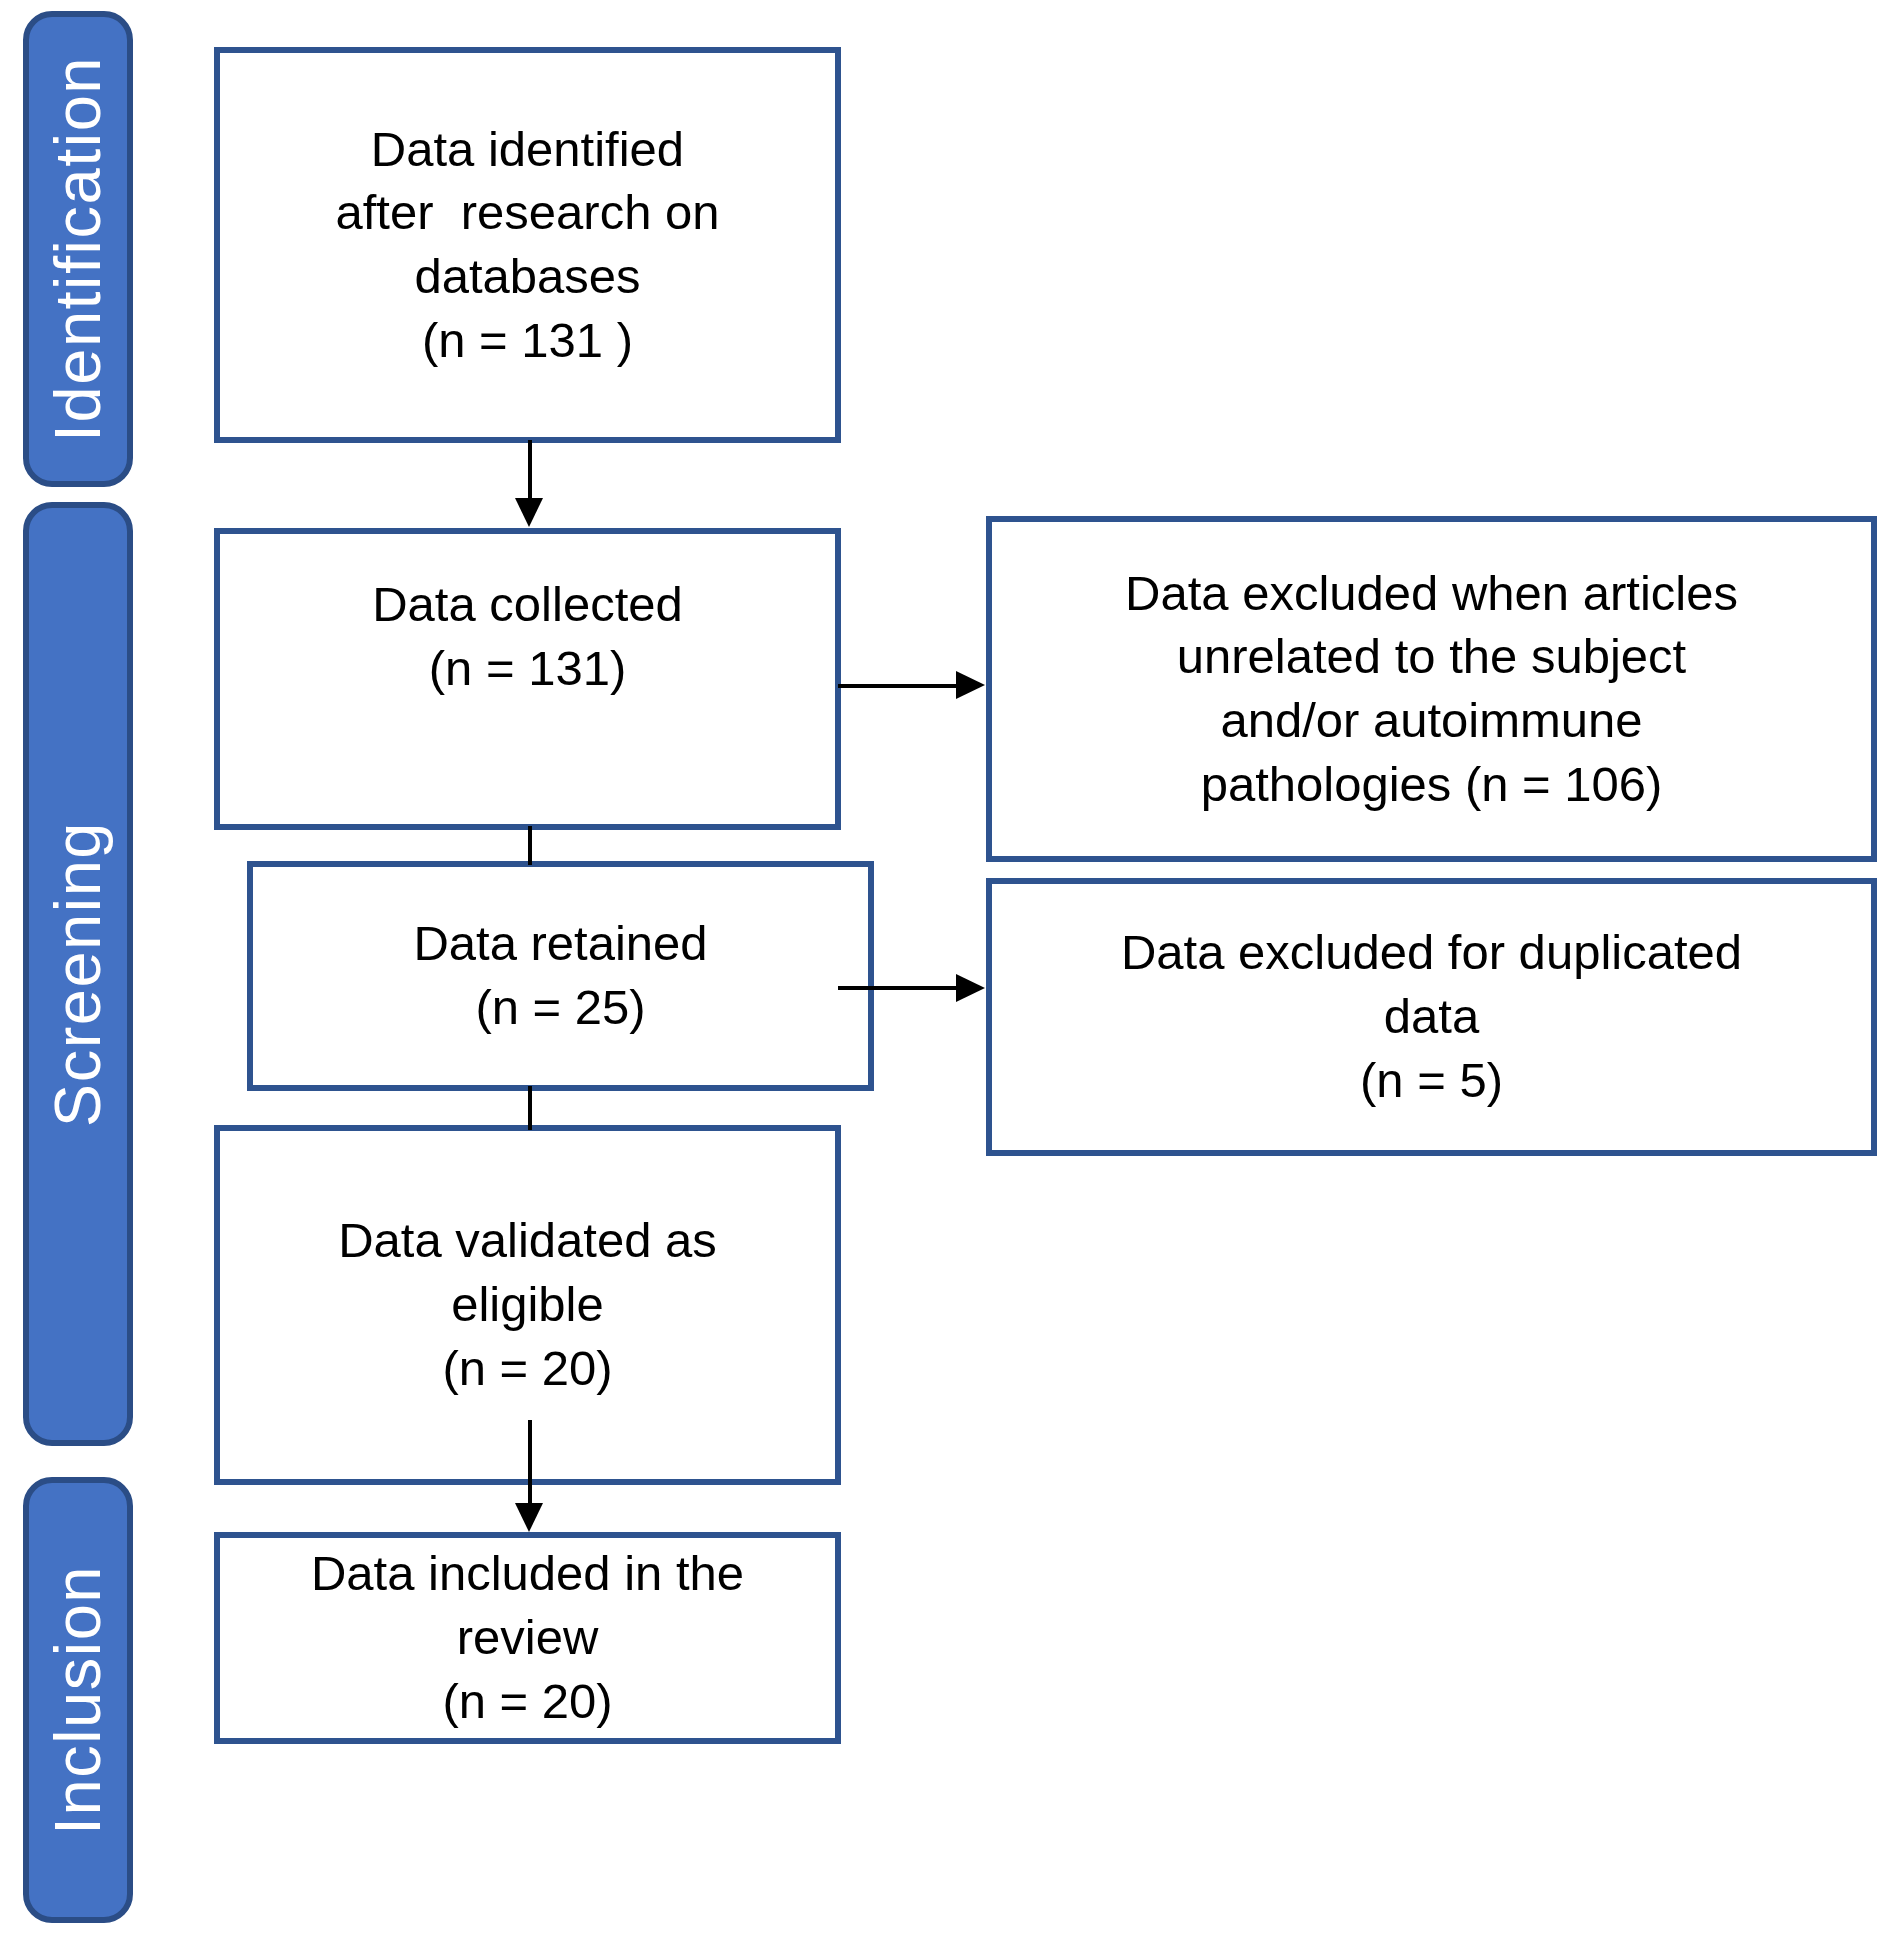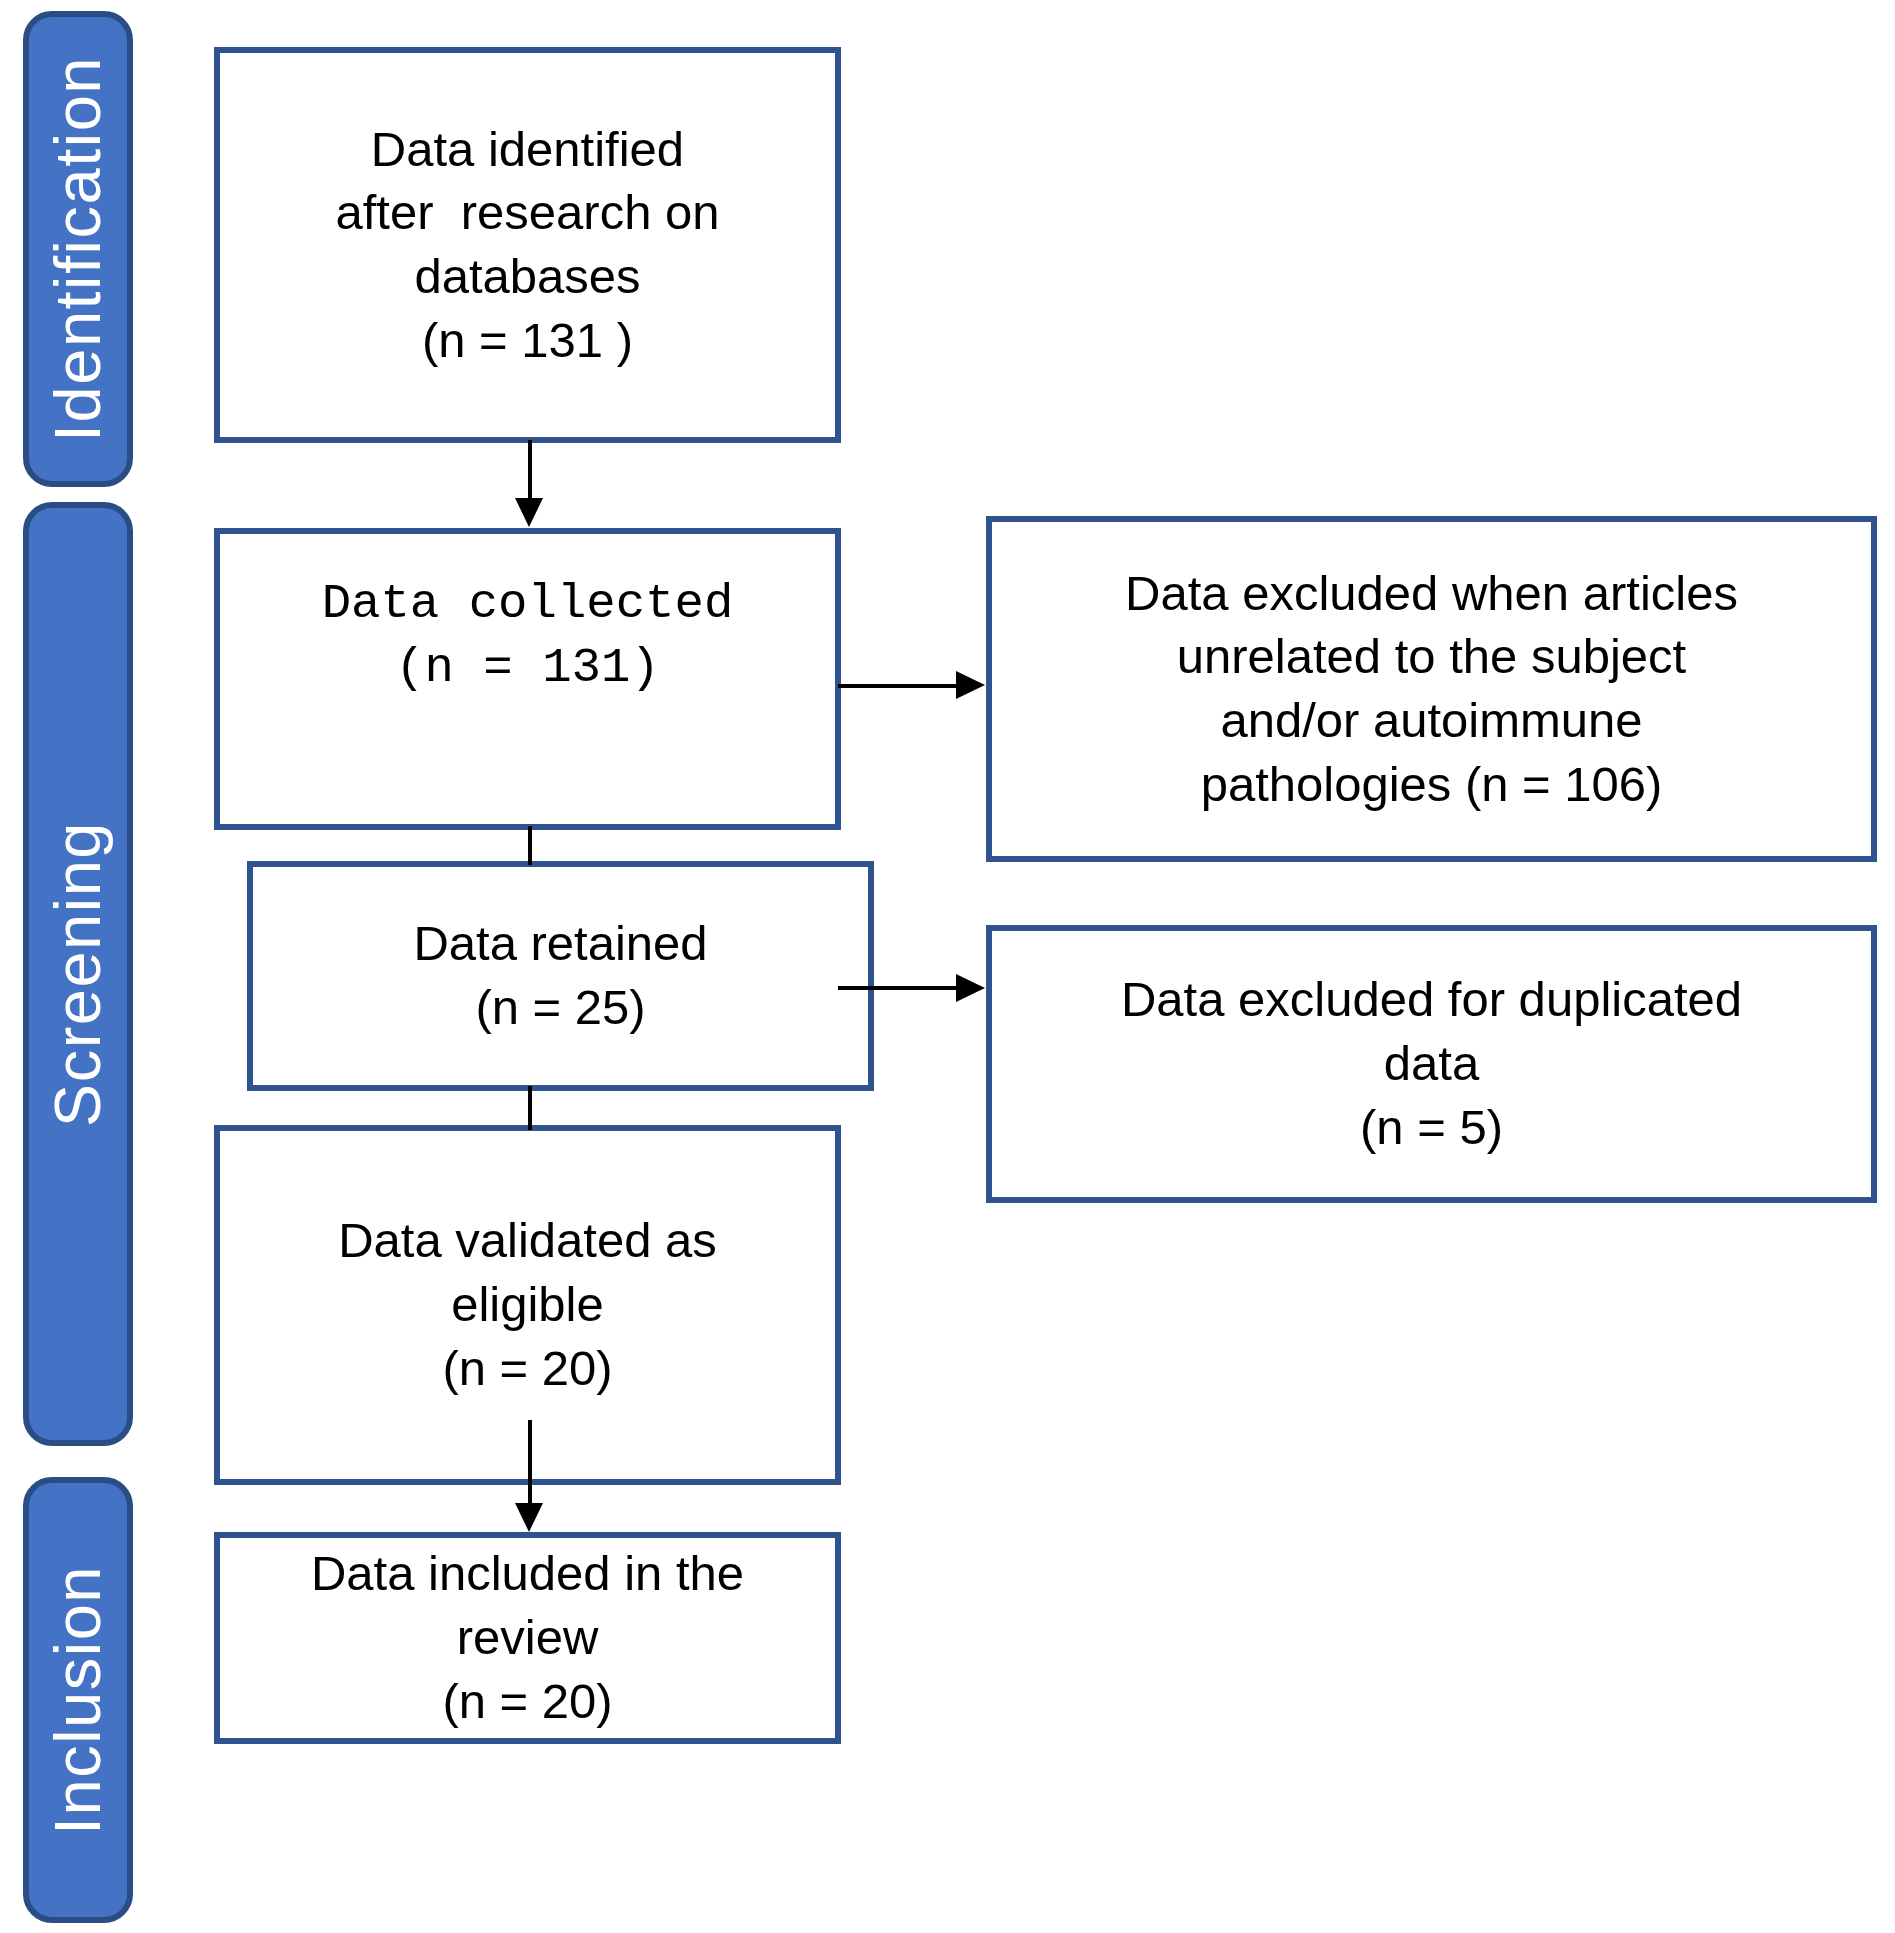--- a/index.html
+++ b/index.html
@@ -44,26 +44,26 @@
     background:var(--box-fill);
     border:6.8px solid var(--box-border);
     display:flex;align-items:center;justify-content:center;
   }
   .box--top{align-items:flex-start;padding-top:39px;}
   .box-text{
     white-space:pre-wrap;text-align:center;
     font-size:49px;line-height:1.3;color:var(--text);
   }
   .box-identified{left:214px;top:47px;width:627px;height:396px;}
-  .box-collected{left:214px;top:528px;width:627px;height:302px;font-family:Liberation Mono, monospace;}
+  .box-collected{left:214px;top:528px;width:627px;height:302px;}
   .box-retained{left:214px;top:861px;width:627px;height:230px;margin-left:33px;}
   .box-validated{left:214px;top:1125px;width:627px;height:360px;}
   .box-included{left:214px;top:1532px;width:627px;height:212px;}
   .box-excluded-unrelated{left:986px;top:516px;width:891px;height:346px;}
-  .box-excluded-duplicated{left:986px;top:878px;width:891px;height:278px;margin-top:47px;}
+  .box-excluded-duplicated{left:986px;top:878px;width:891px;height:278px;}
 
   
   .line{position:absolute;background:var(--arrow);}
   .vline{width:3.8px;}
   .hline{height:3.8px;}
   .head{position:absolute;width:0;height:0;}
   .head-down{border-left:14.3px solid transparent;border-right:14.3px solid transparent;border-top:29px solid var(--arrow);}
   .head-right{border-top:14.3px solid transparent;border-bottom:14.3px solid transparent;border-left:29px solid var(--arrow);}
 
   .c1-line{left:528px;top:440px;height:60px;}

